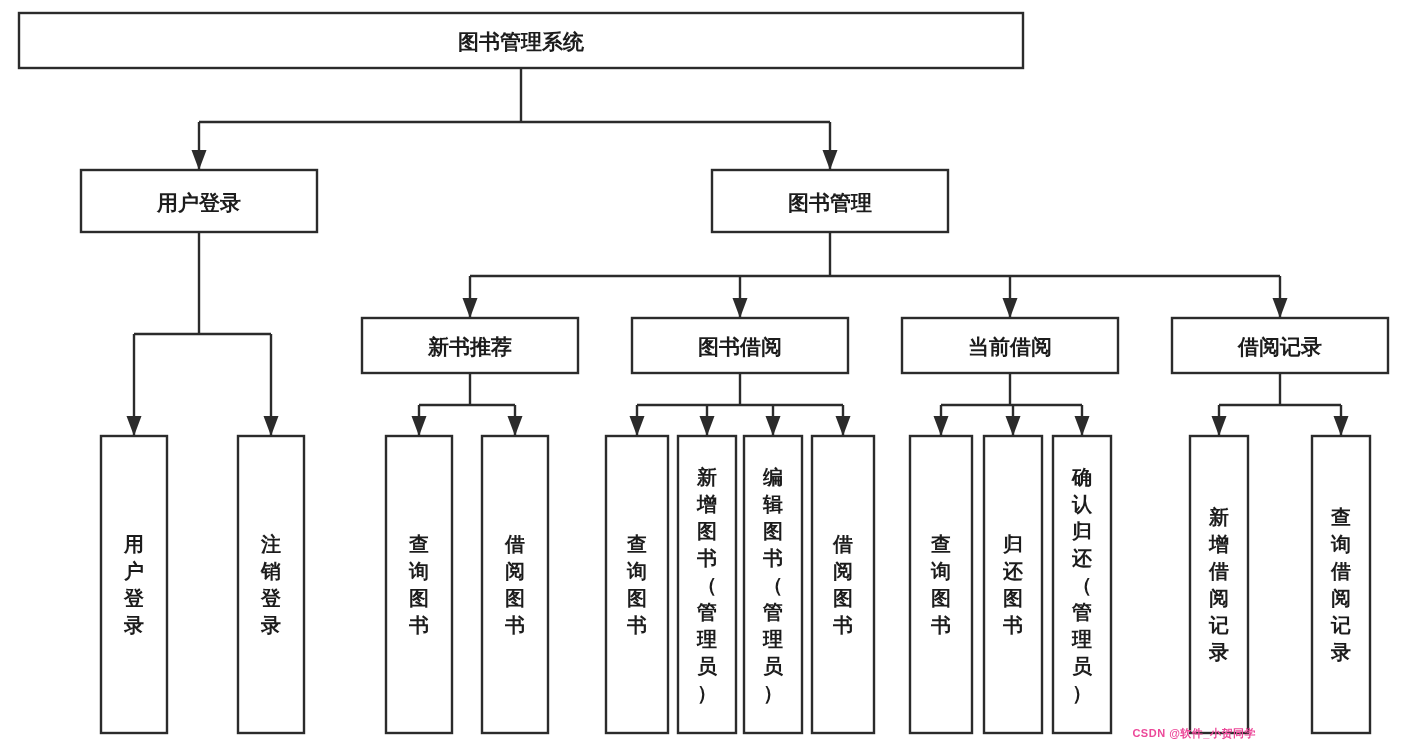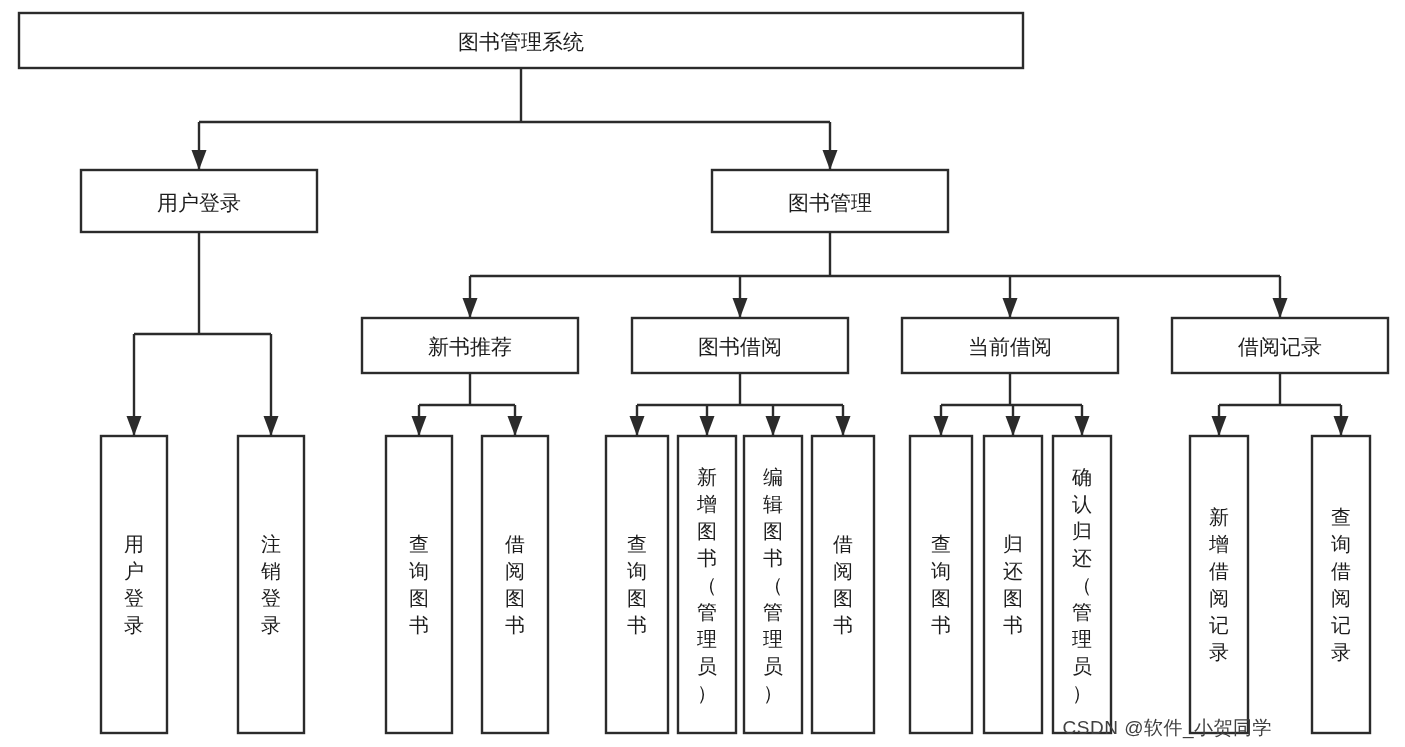--- a/index.html
+++ b/index.html
@@ -11,20 +11,21 @@
     width: 1405px;
     height: 747px;
     font-family: "Liberation Sans", "DejaVu Sans", sans-serif;
     overflow: hidden;
     position: relative;
   }
   #diagram-root {
     position: relative;
     width: 1284px;
     height: 747px;
+    font-weight: bold;
   }
   svg#tree-svg {
     position: absolute;
     top: 0;
     left: 0;
     width: 1405px;
     height: 747px;
     display: block;
   }
   .node-box {
@@ -52,25 +53,25 @@
   }
   .node-label-v {
     font-family: "Liberation Sans", "DejaVu Sans", sans-serif;
     font-size: 20px;
     fill: #1c1c1c;
     text-anchor: middle;
     dominant-baseline: central;
   }
   .watermark {
     position: absolute;
-    right: 12px;
+    right: 28px;
     bottom: 6px;
     font-family: "Liberation Sans", "DejaVu Sans", sans-serif;
-    font-size: 19px;
-    color: #404040;
+    font-size: 11px;
+    color: #ec4899;
     letter-spacing: 0.5px;
     white-space: nowrap;
     pointer-events: none;
   }
 </style>
 </head>
 <body>
 
 <div id="diagram-root">
   <svg id="tree-svg" viewBox="0 0 1405 747">

